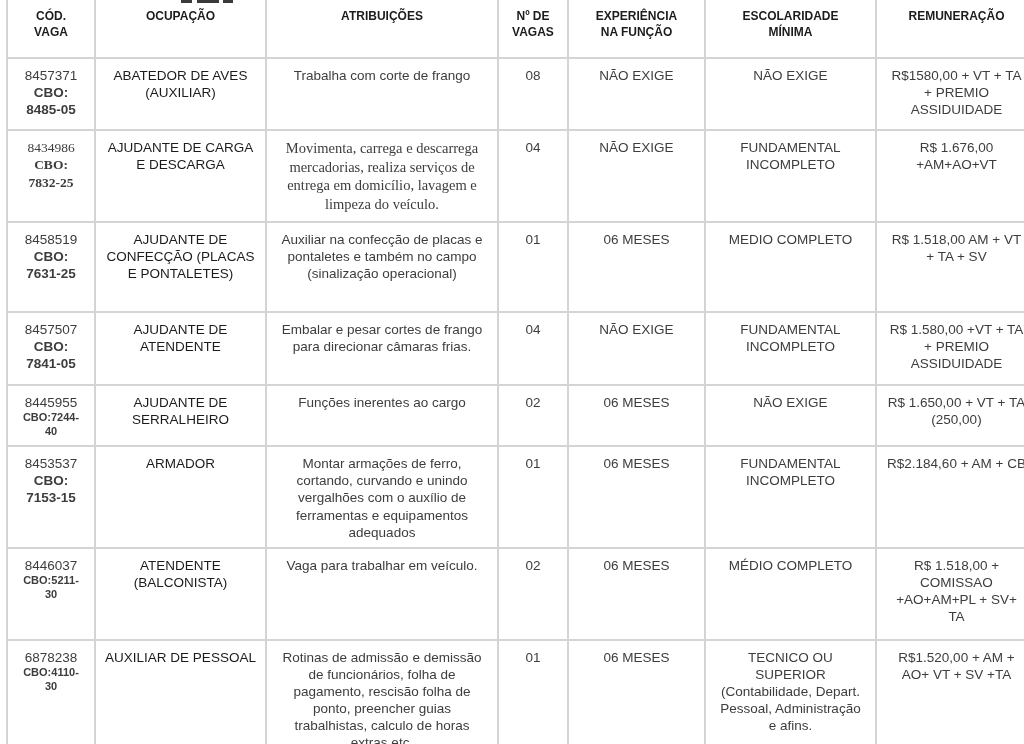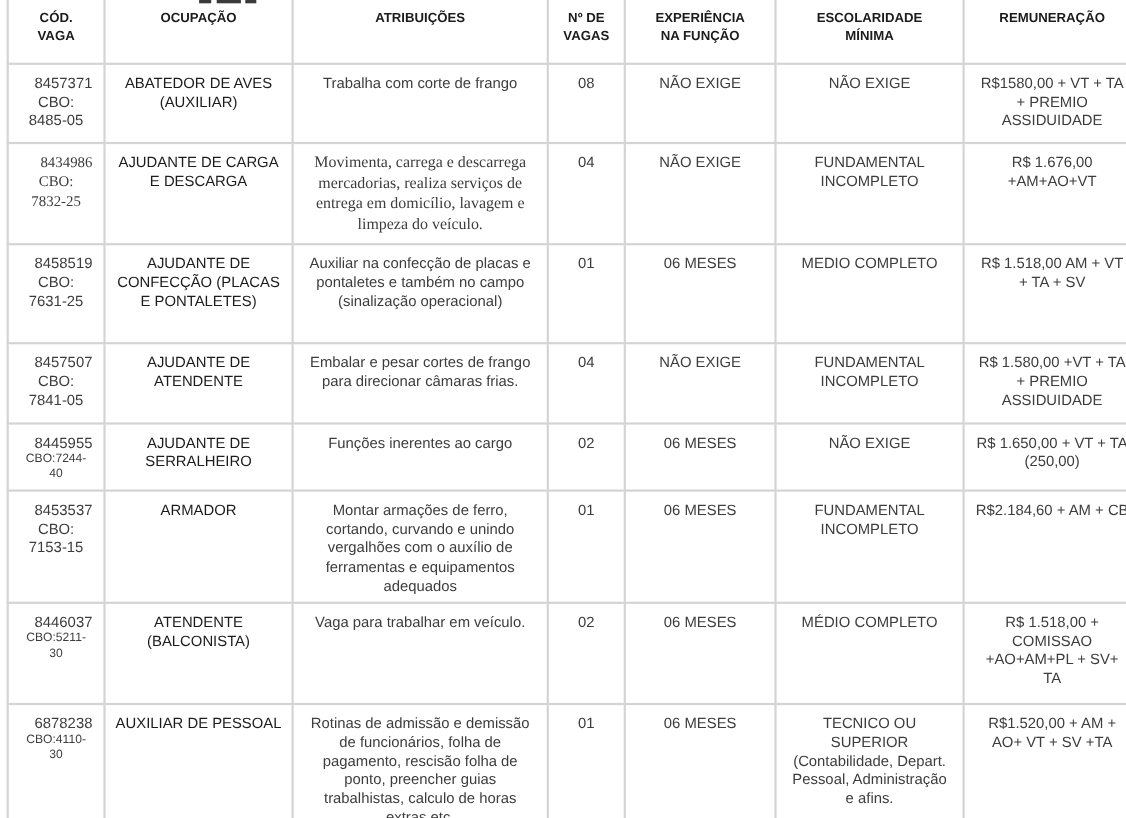--- a/index.html
+++ b/index.html
@@ -44,22 +44,22 @@
     line-height:1.3;
     white-space:pre-line;
     padding-top:9px;
   }
   td{
     font-size:13.5px;
     color:var(--text);
     line-height:1.27;
   }
   td.esc, td.exp{padding-left:14px;padding-right:14px;}
-  .codigo{font-size:13.5px;text-align:right;}
-  .cbo{font-size:13.5px;}
+  .codigo{font-size:13.5px;}
+  .cbo{font-size:13.5px;font-weight:bold;}
   .cbo.small{font-size:11px;letter-spacing:0;}
   td.ocup{font-weight:normal;color:var(--heading);padding-left:6px;padding-right:6px;}
   tr.serif-row td.cod, tr.serif-row td.atrib{
     font-family:"Liberation Serif", serif;
     font-size:14.5px;
     line-height:1.28;
   }
 </style>
 </head>
 <body>

